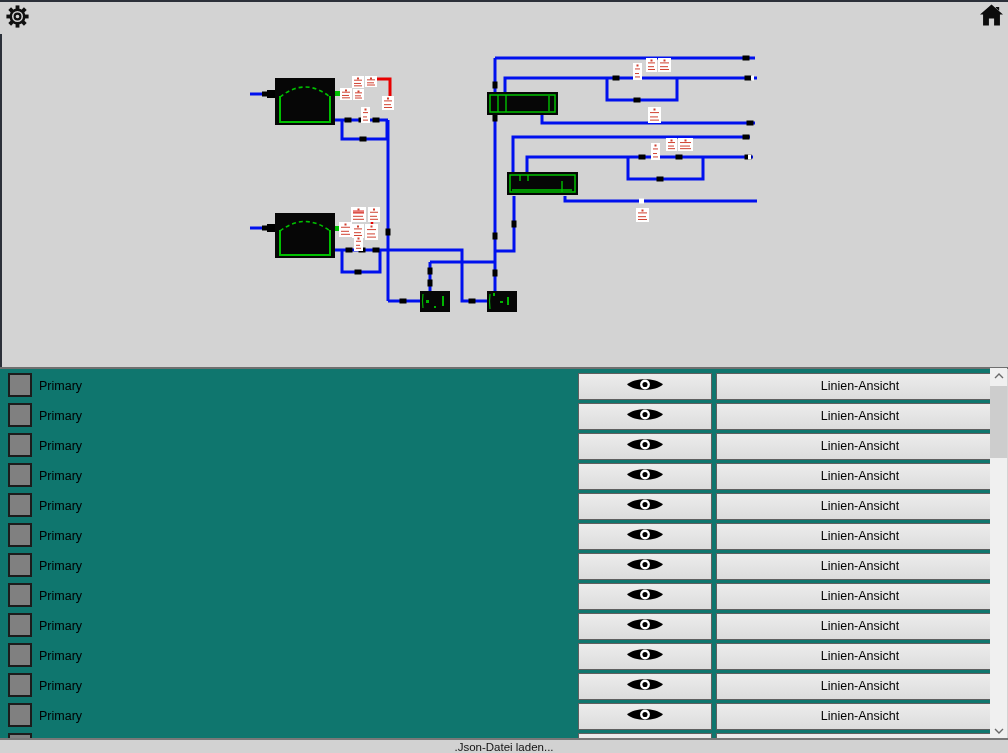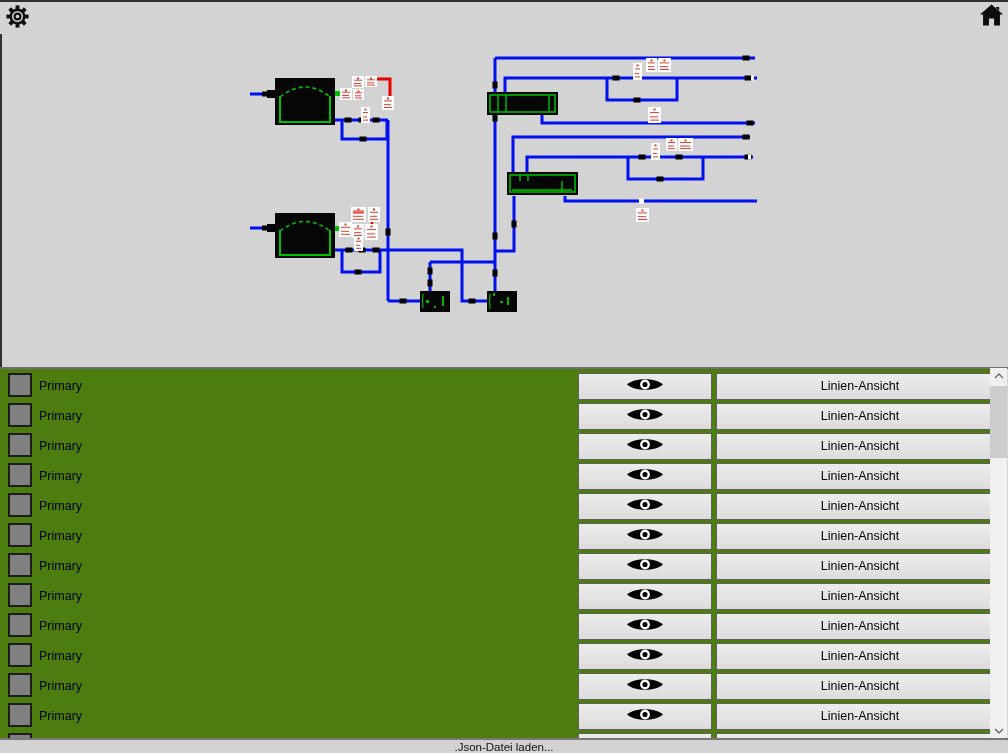--- a/index.html
+++ b/index.html
@@ -15,21 +15,21 @@
   .icon-btn{position:absolute;background:transparent;border:none;padding:0;cursor:pointer;line-height:0;}
   #gear-btn{left:4px;top:3px;}
   #home-btn{left:980px;top:4px;}
 
   #diagram-svg{position:absolute;left:0;top:0;}
 
   .pane-divider{position:absolute;left:0;top:367px;width:1008px;height:2px;background:#6f6f6f;}
 
   #layer-list{
     position:absolute;left:0;top:369px;width:990px;height:370px;
-    background:#4d7c0f;overflow:hidden;
+    background:#0f766e;overflow:hidden;
   }
   .row{position:relative;width:990px;height:30px;}
   .row:first-child{margin-top:2px;}
   .swatch{
     position:absolute;left:8px;top:2px;width:20px;height:20px;
     background:#808080;border:2px solid #1c1c1c;
   }
   .row-label{
     position:absolute;left:39px;top:0;height:30px;line-height:30px;
     font-size:12.5px;color:#000;white-space:nowrap;

